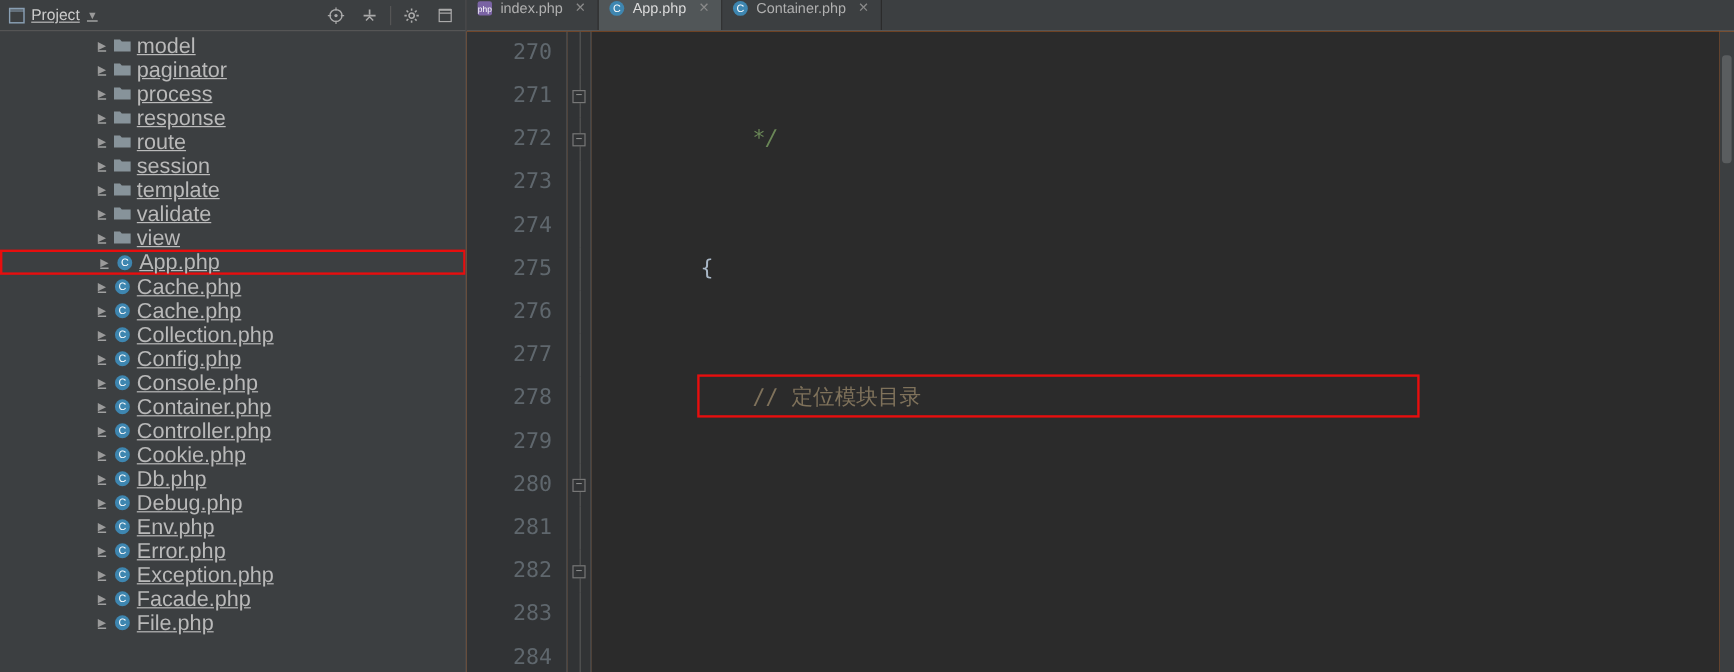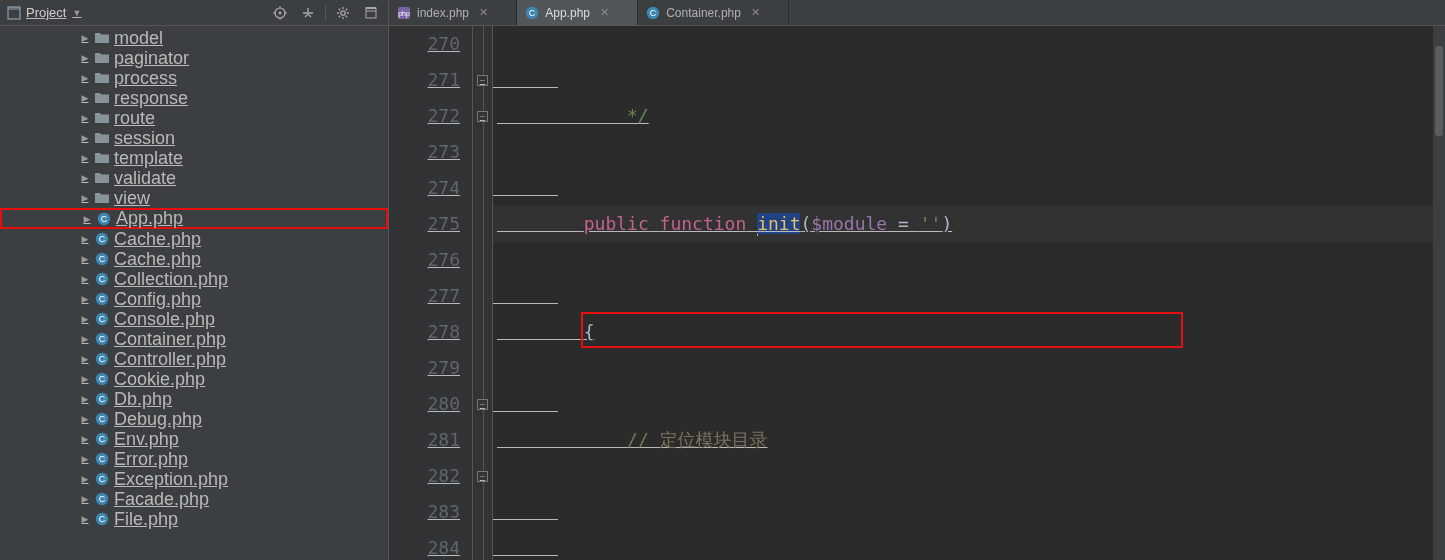--- a/index.html
+++ b/index.html
@@ -99,42 +99,40 @@
 
   .tabbar {
     display:flex;
     align-items:stretch;
     height: 26px;
     background: #3c3f41;
     border-bottom: 1px solid #555;
   }
   .tab {
     display:flex;
-    align-items:center;
-    padding: 0 28px 0 8px;
+    padding: 0 10px 0 8px;
     border-right: 1px solid #2b2b2b;
     color: #b0b0b0;
     font-size: 12px;
     gap:6px;
     cursor: pointer;
   }
   .tab.active {
     background: #515658;
     color: #dcdcdc;
   }
   .tab .close { font-size: 11px; color: #8a8a8a; margin-left:4px; }
 
   .editor-body {
     display:flex;
     flex:1;
     overflow:hidden;
     background:#f97316;
     font-family: "Consolas", "Menlo", monospace;
     font-size: 18px;
-    text-decoration: underline;
   }
   .gutter {
     width: 84px;
     background:#313335;
     border-right: 1px solid #555;
     text-align: right;
     padding-right: 12px;
     color: #5f676d;
     line-height: 36px;
   }
@@ -606,21 +604,20 @@
         <div class="gline">
           <span class="fold-line"></span>
         </div>
         <div class="gline">
           <span class="fold-line"></span>
         </div>
       </div>
 
     <div class="code" id="code">
       <div class="cline">            <span class="doc">*/</span></div>
-      <div class="cline hl">        <span class="kw">public</span> <span class="fnkw">function</span> <span class="caret"></span><span class="ident sel-bg">init</span><span class="txt">(</span><span class="var">$module</span><span class="txt"> = </span><span class="str">''</span><span class="txt">)</span></div>
       <div class="cline">        <span class="txt">{</span></div>
       <div class="cline">            <span class="cmt-cn">// 定位模块目录</span></div>
       
       
       
       
       
       
       
       

